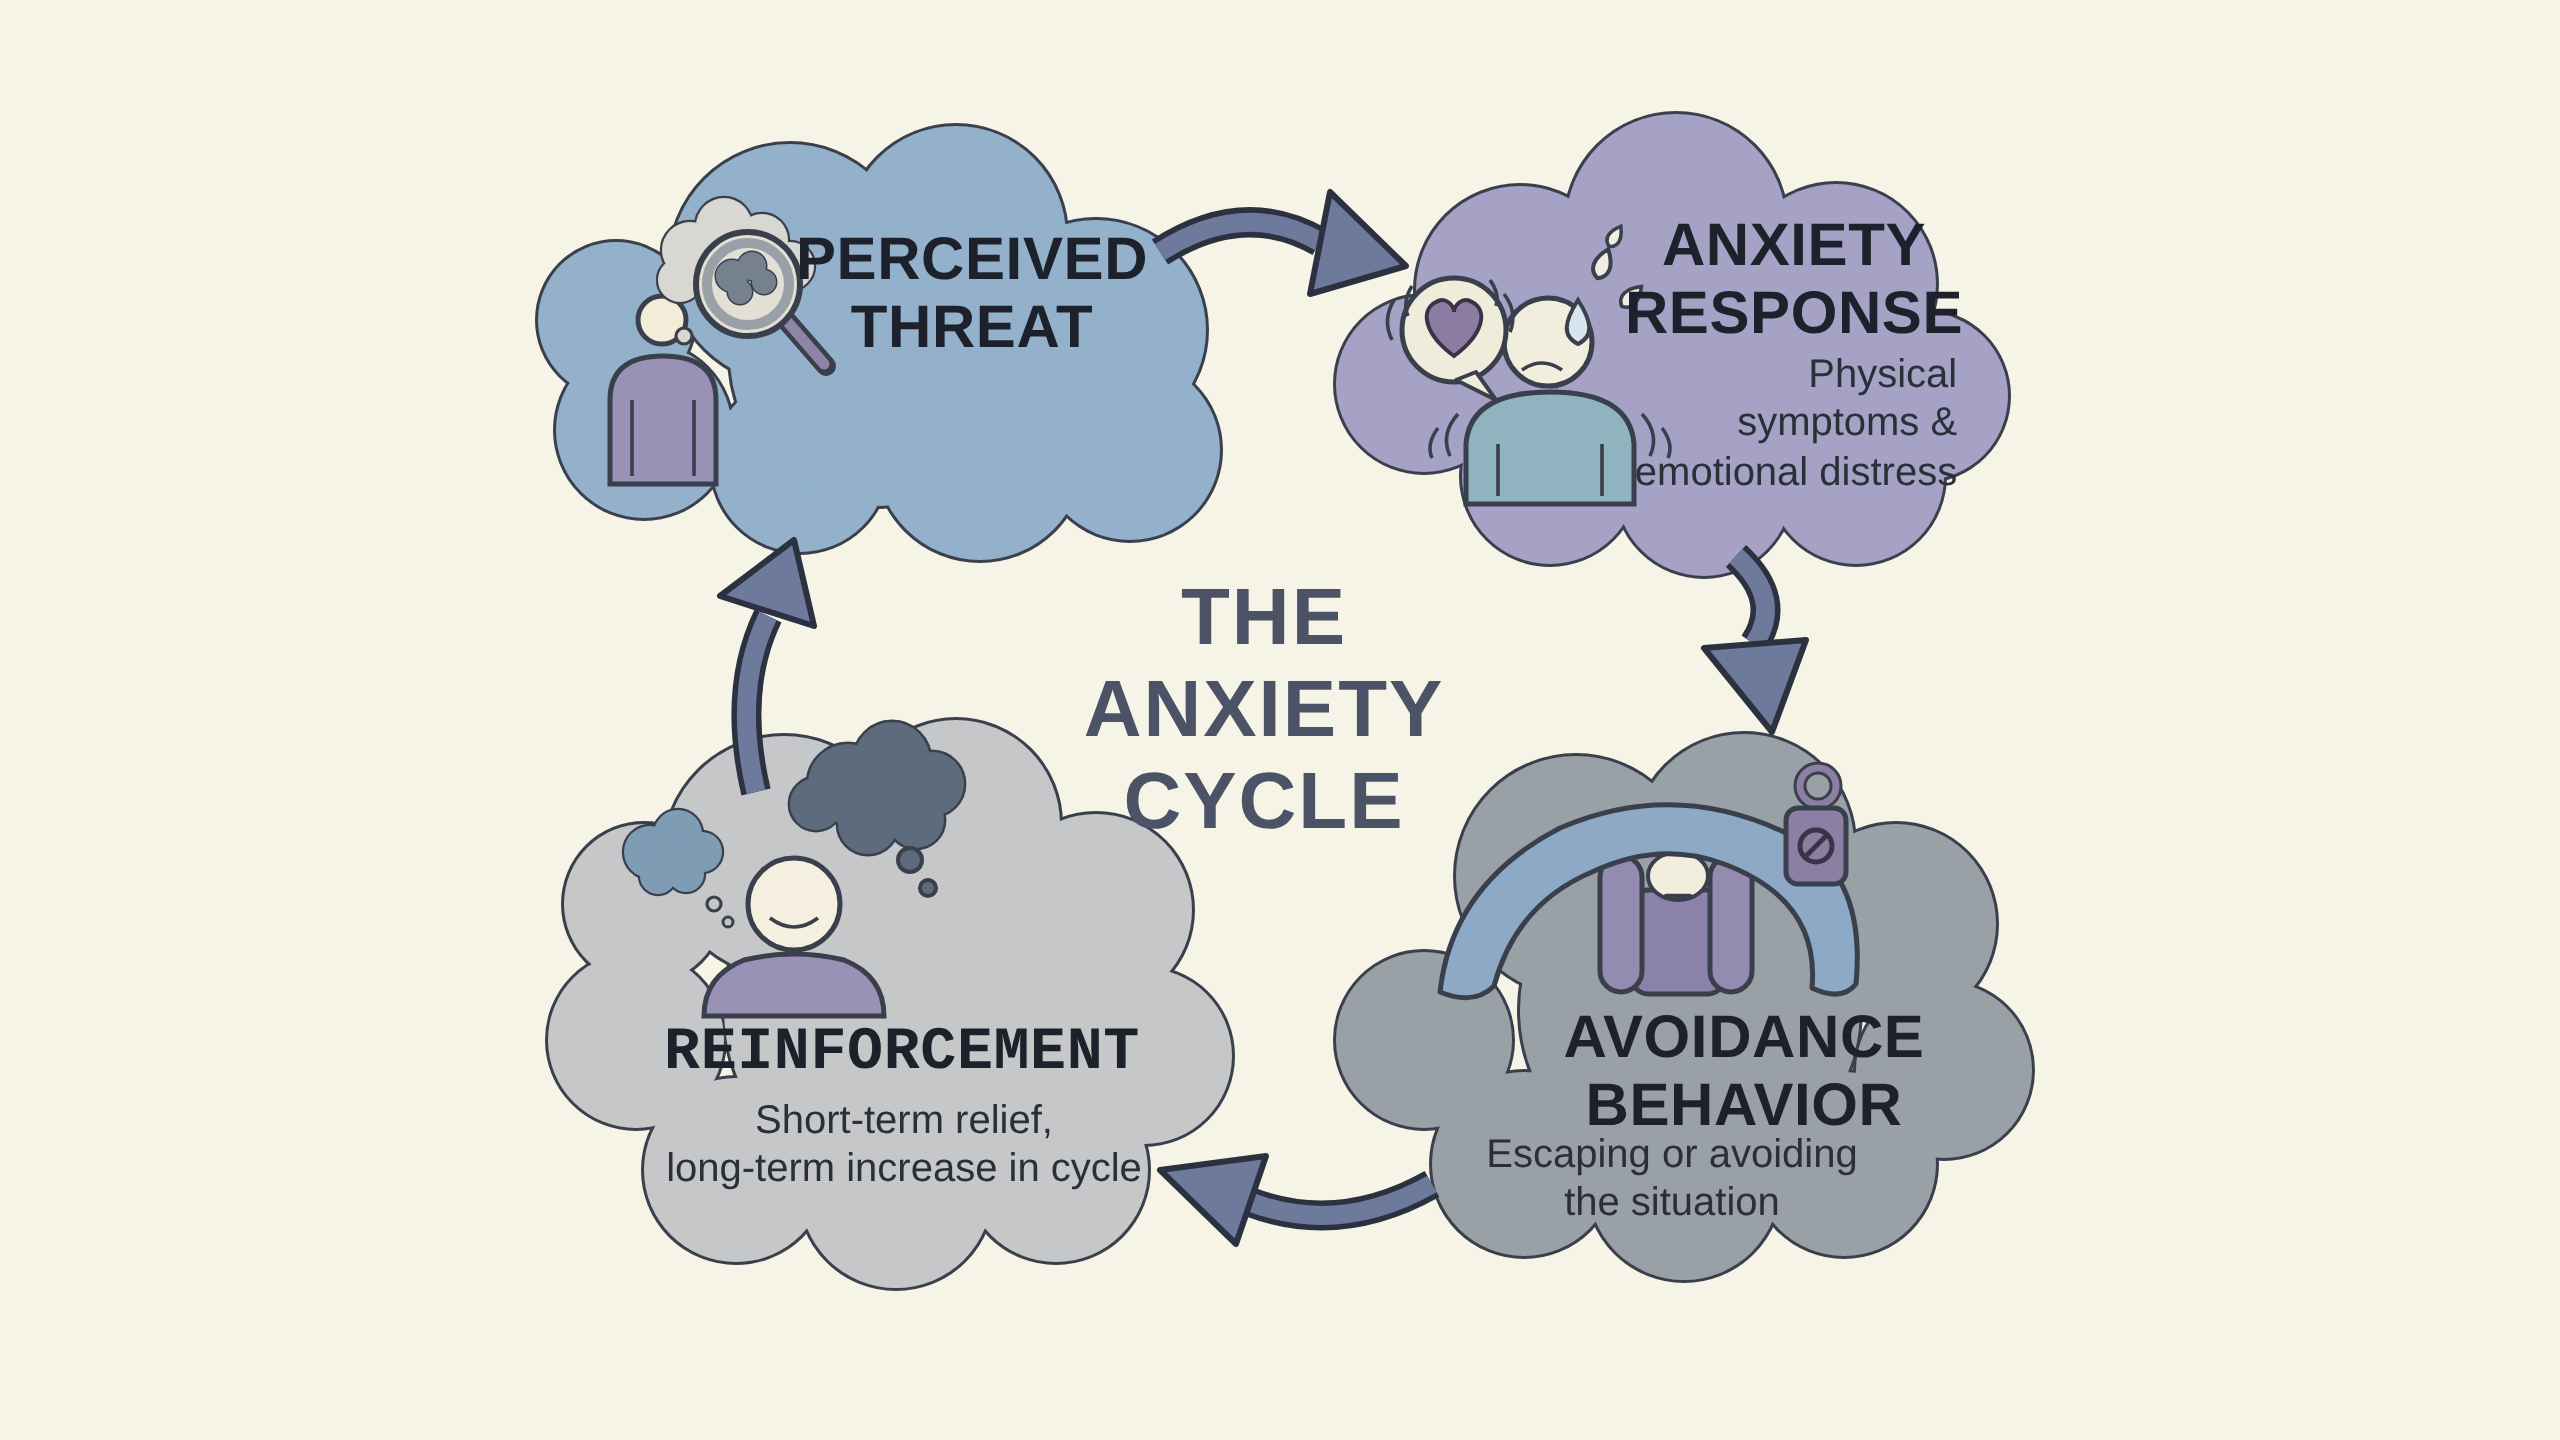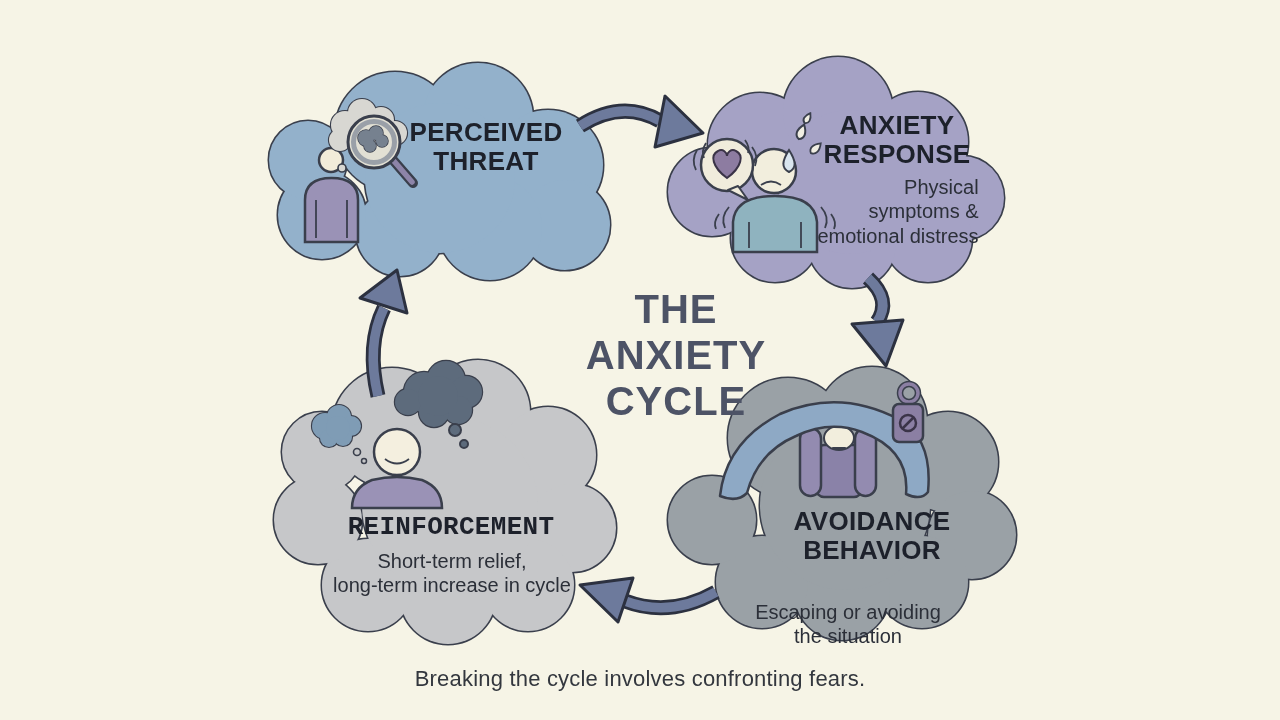--- a/index.html
+++ b/index.html
@@ -23,21 +23,21 @@
   .thin{stroke:#3a3f4c;stroke-width:1.8;fill:none;}
   
   .txt{
     position:absolute;transform:translate(-50%,-50%);
     white-space:pre-line;text-align:center;line-height:1.16;
   }
   .title{
     font-size:40px;font-weight:bold;letter-spacing:1px;line-height:1.15;
   }
   .heading{
-    font-size:26px;font-weight:bold;letter-spacing:.3px;color:#1d212b;line-height:1.12;
+    font-size:30px;font-weight:bold;letter-spacing:.3px;color:#1d212b;line-height:1.12;
   }
   .sub{
     font-size:20px;color:#2b2f38;line-height:1.22;
   }
   .caption{
     font-size:22px;color:#33373e;letter-spacing:.2px;
   }
 </style>
 </head>
 <body style="background: rgb(246, 244, 230);">
@@ -264,37 +264,36 @@
       </g>
       <circle cx="357" cy="452" r="3.5" fill="#c6c7c9" stroke="#3a3f4c" stroke-width="1.6"></circle>
       <circle cx="364" cy="461" r="2.5" fill="#c6c7c9" stroke="#3a3f4c" stroke-width="1.5"></circle>
     </g>
     <circle class="ink" cx="397" cy="452" r="23" fill="#f4efdf"></circle>
     <path class="thin" d="M 385 459 Q 397 468 409 459" stroke-width="2.4"></path>
     <path class="ink" d="M 352 508 Q 352 488 372 480 Q 397 474 422 480 Q 442 488 442 508 Z" fill="#9a92b6"></path>
   </g>
 </svg>
 
-<div class="txt title" style="left: 676px; top: 355px; color: rgb(77, 83, 102);">THE
+<div class="txt title" style="left: 632px; top: 355px; color: rgb(77, 83, 102);">THE
 ANXIETY
 CYCLE</div>
 
 <div class="txt heading" style="left:486px;top:147px;">PERCEIVED
 THREAT</div>
 
 <div class="txt heading" style="left:897px;top:140px;">ANXIETY
 RESPONSE</div>
 <div class="txt sub" style="left:898px;top:212px;text-align:right;">Physical
 symptoms &amp;
 emotional distress</div>
 
 <div class="txt heading" style="left:836px;top:536px;margin-left:36px;">AVOIDANCE
 BEHAVIOR</div>
-<div class="txt sub" style="left:836px;top:624px;margin-left:12px;">Escaping or avoiding
+<div class="txt sub" style="left:836px;top:590px;">Escaping or avoiding
 the situation</div>
 
 <div class="txt heading" style="left:451px;top:528px;font-family:Liberation Mono, monospace;">REINFORCEMENT</div>
 <div class="txt sub" style="left:452px;top:573px;">Short-term relief,
 long-term increase in cycle</div>
 
-<div class="txt caption" style="left:640px;top:679px;">Breaking the cycle involves confronting fears.</div>
 
 </div>
 
 </body></html>

